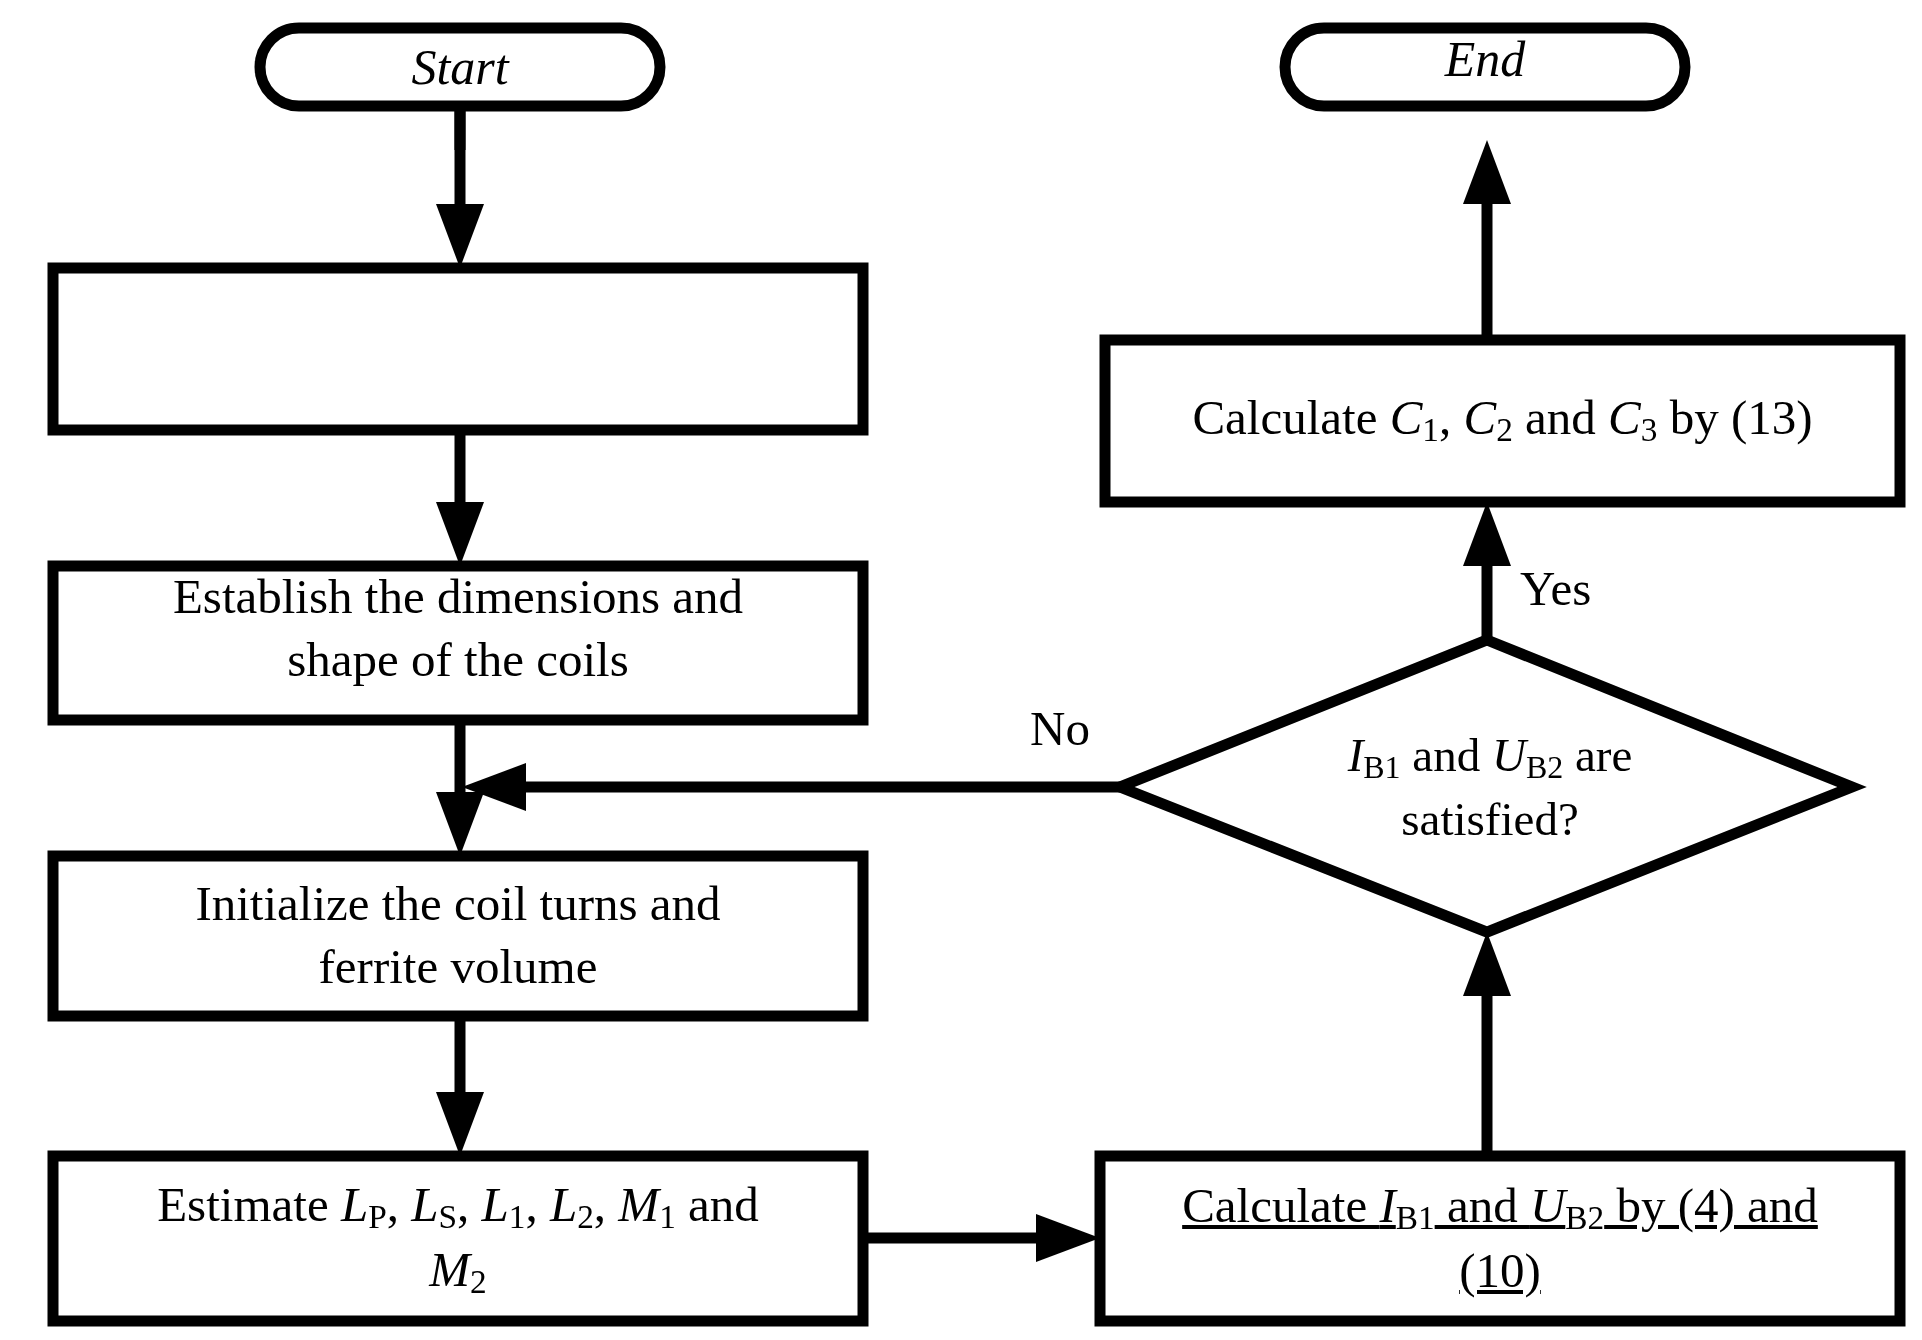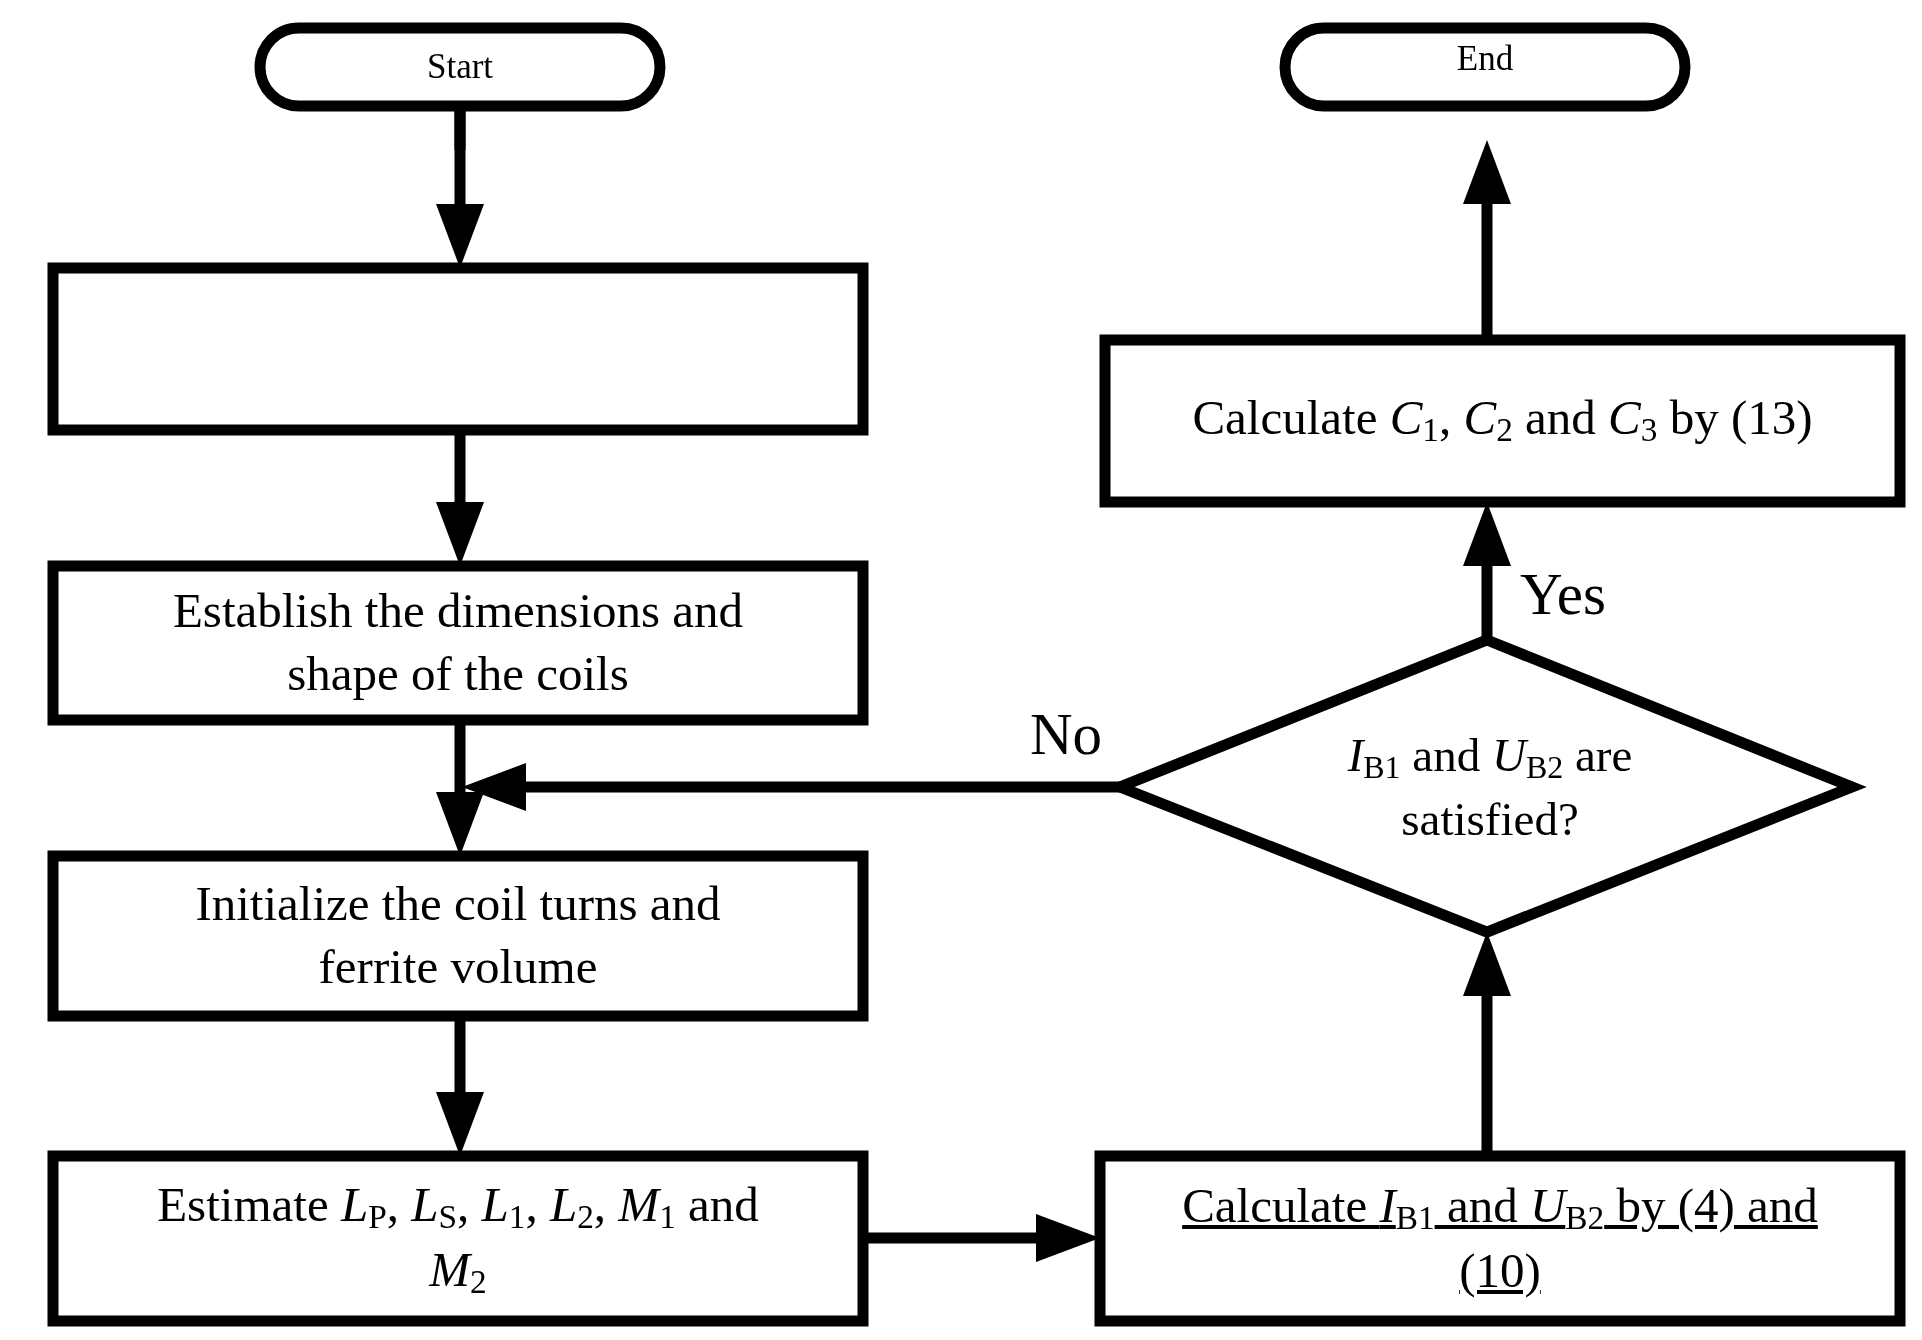--- a/index.html
+++ b/index.html
@@ -49,27 +49,27 @@
     justify-content: center;
     text-align: center;
     color: #000000;
     line-height: 1.28;
     pointer-events: none;
   }
   .node-label span.txt {
     display: block;
     width: 100%;
   }
-  .t-terminal { font-size: 35px; }
+  .t-terminal { font-size: 50px; font-style: italic; }
   .t-process { font-size: 49px; }
   .t-decision { font-size: 47px; }
   .edge-label {
     position: absolute;
     color: #000000;
-    font-size: 59px;
+    font-size: 49px;
     white-space: nowrap;
     text-align: center;
   }
   i.var {
     font-style: italic;
     font-family: "Liberation Serif", "DejaVu Serif", serif;
   }
   sub {
     font-size: 0.68em;
     font-style: normal;
@@ -151,21 +151,21 @@
 
   <div class="node-label t-terminal" style="left:260px; top:28px; width:400px; height:78px;">
     <span class="txt">Start</span>
   </div>
 
   <div class="node-label t-terminal" style="left:1285px; top:20px; width:400px; height:78px;">
     <span class="txt">End</span>
   </div>
 
 
-  <div class="node-label t-process" style="left:63px; top:566px; width:790px; height:154px;justify-content:flex-end;">
+  <div class="node-label t-process" style="left:63px; top:552px; width:790px; height:154px;justify-content:flex-end;">
     <span class="txt">Establish the dimensions and<br>shape of the coils</span>
   </div>
 
   <div class="node-label t-process" style="left:63px; top:856px; width:790px; height:160px;">
     <span class="txt">Initialize the coil turns and<br>ferrite volume</span>
   </div>
 
   <div class="node-label t-process" style="left:63px; top:1156px; width:790px; height:165px;">
     <span class="txt">Estimate <i class="var">L</i><sub>P</sub>, <i class="var">L</i><sub>S</sub>, <i class="var">L</i><sub>1</sub>, <i class="var">L</i><sub>2</sub>, <i class="var">M</i><sub>1</sub> and<br><i class="var">M</i><sub>2</sub></span>
   </div>

